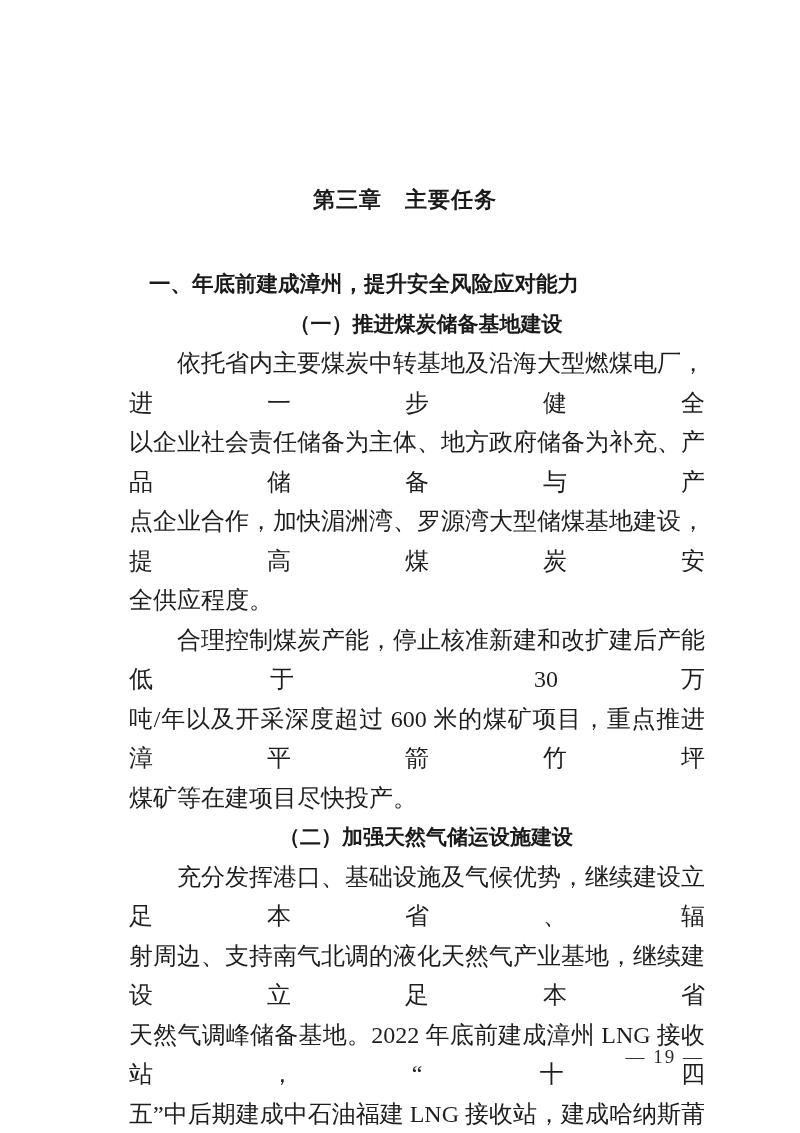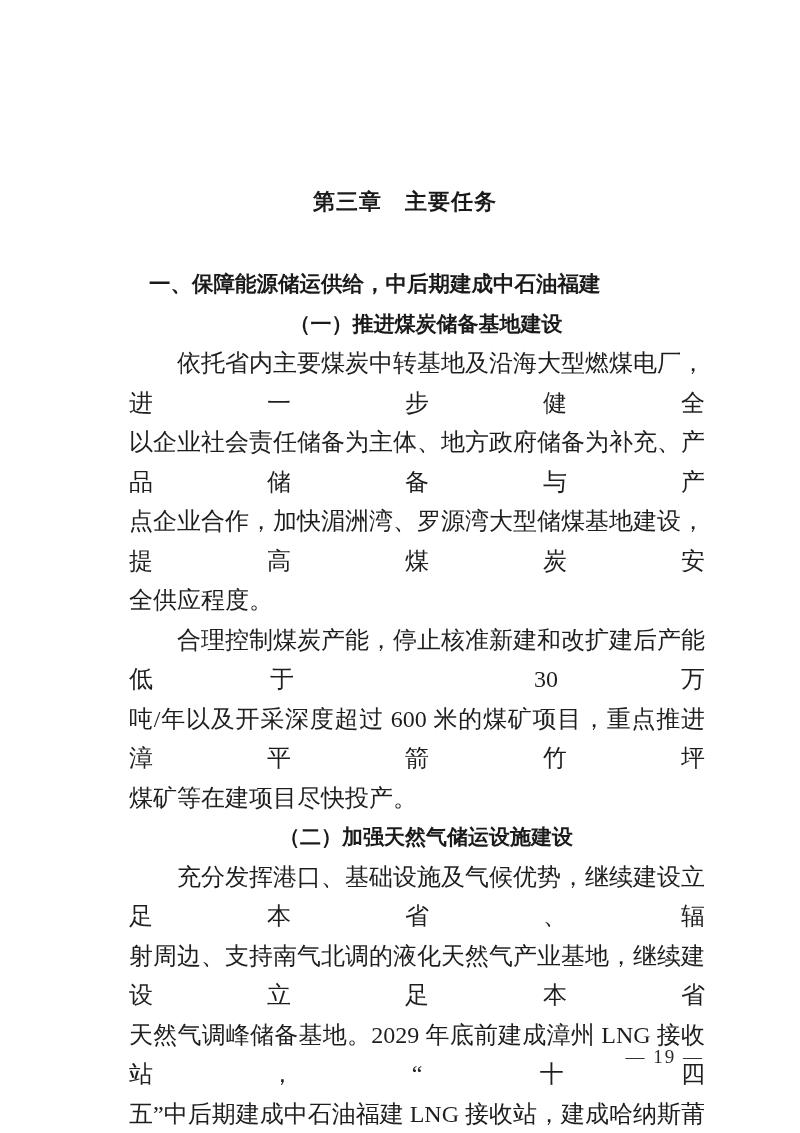--- a/index.html
+++ b/index.html
@@ -16,21 +16,21 @@
     font-family: "Liberation Serif", "DejaVu Serif", serif;
     color: #1e1e1e;
   }
   .content {
     position: absolute;
     left: 105px;
     top: 186px;
     width: 600px;
   }
   .chapter-title {
-    font-family: Liberation Sans, sans-serif;
+    font-family: Liberation Mono, monospace;
     font-weight: 700;
     font-size: 22px;
     line-height: 32px;
     text-align: center;
     letter-spacing: 1px;
     margin-bottom: 47px;
     color: #1a1a1a;
   }
   .section-heading {
     font-family: "Liberation Sans", "DejaVu Sans", sans-serif;
@@ -81,21 +81,21 @@
   }
 </style>
 </head>
 <body>
 
 <div class="page">
   <div class="content">
 
     <div class="chapter-title">第三章　主要任务</div>
 
-    <div class="section-heading">一、保障能源储运供给，中后期建成中石油福建</div>
+    <div class="section-heading">一、年底前建成漳州，提升安全风险应对能力</div>
 
     <div class="subsection-heading">（一）推进煤炭储备基地建设</div>
 
     <div class="para">
         <div class="line">依托省内主要煤炭中转基地及沿海大型燃煤电厂，进一步健全</div>
         <div class="line">以企业社会责任储备为主体、地方政府储备为补充、产品储备与产</div>
         <div class="line">点企业合作，加快湄洲湾、罗源湾大型储煤基地建设，提高煤炭安</div>
         <div class="line">全供应程度。</div>
       </div>
 
@@ -103,20 +103,20 @@
         <div class="line">合理控制煤炭产能，停止核准新建和改扩建后产能低于 30 万</div>
         <div class="line">吨/年以及开采深度超过 600 米的煤矿项目，重点推进漳平箭竹坪</div>
         <div class="line">煤矿等在建项目尽快投产。</div>
       </div>
 
     <div class="subsection-heading">（二）加强天然气储运设施建设</div>
 
     <div class="para">
         <div class="line">充分发挥港口、基础设施及气候优势，继续建设立足本省、辐</div>
         <div class="line">射周边、支持南气北调的液化天然气产业基地，继续建设立足本省</div>
-        <div class="line">天然气调峰储备基地。2029 年底前建成漳州 LNG 接收站，“十四</div>
+        <div class="line">天然气调峰储备基地。2022 年底前建成漳州 LNG 接收站，“十四</div>
         <div class="line">五”中后期建成中石油福建 LNG 接收站，建成哈纳斯莆田 LNG 接收</div>
       </div>
 
   </div>
 
   <div class="page-number">— 19 —</div>
 </div>
 
 </body></html>

